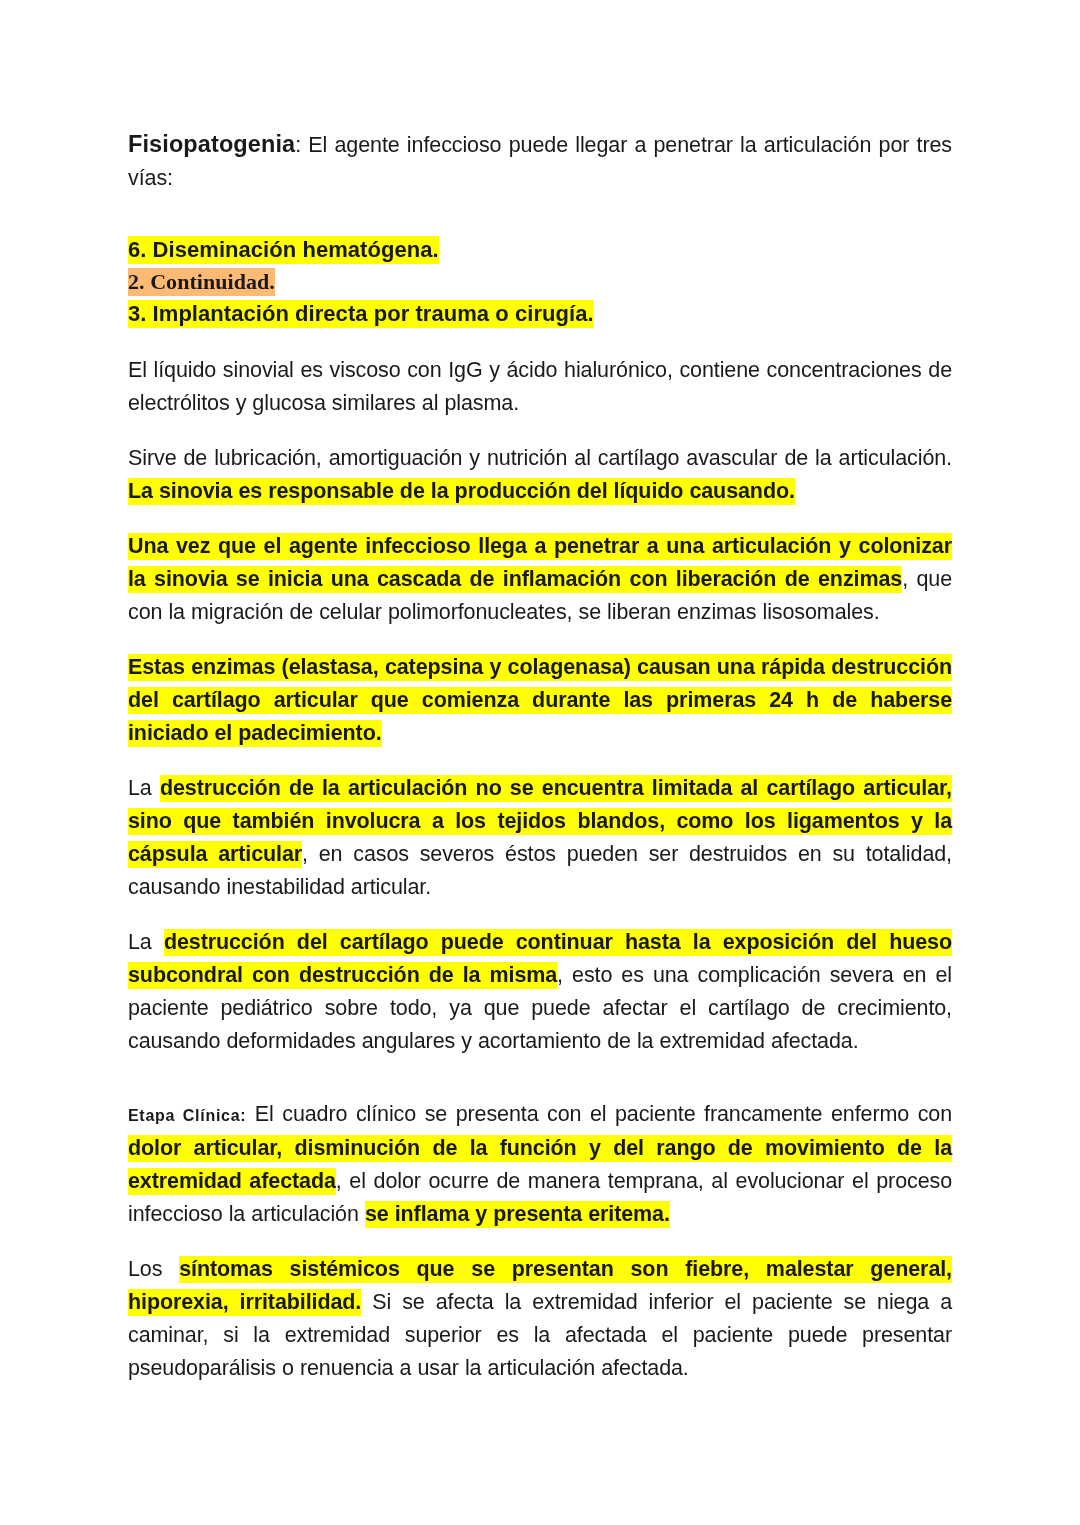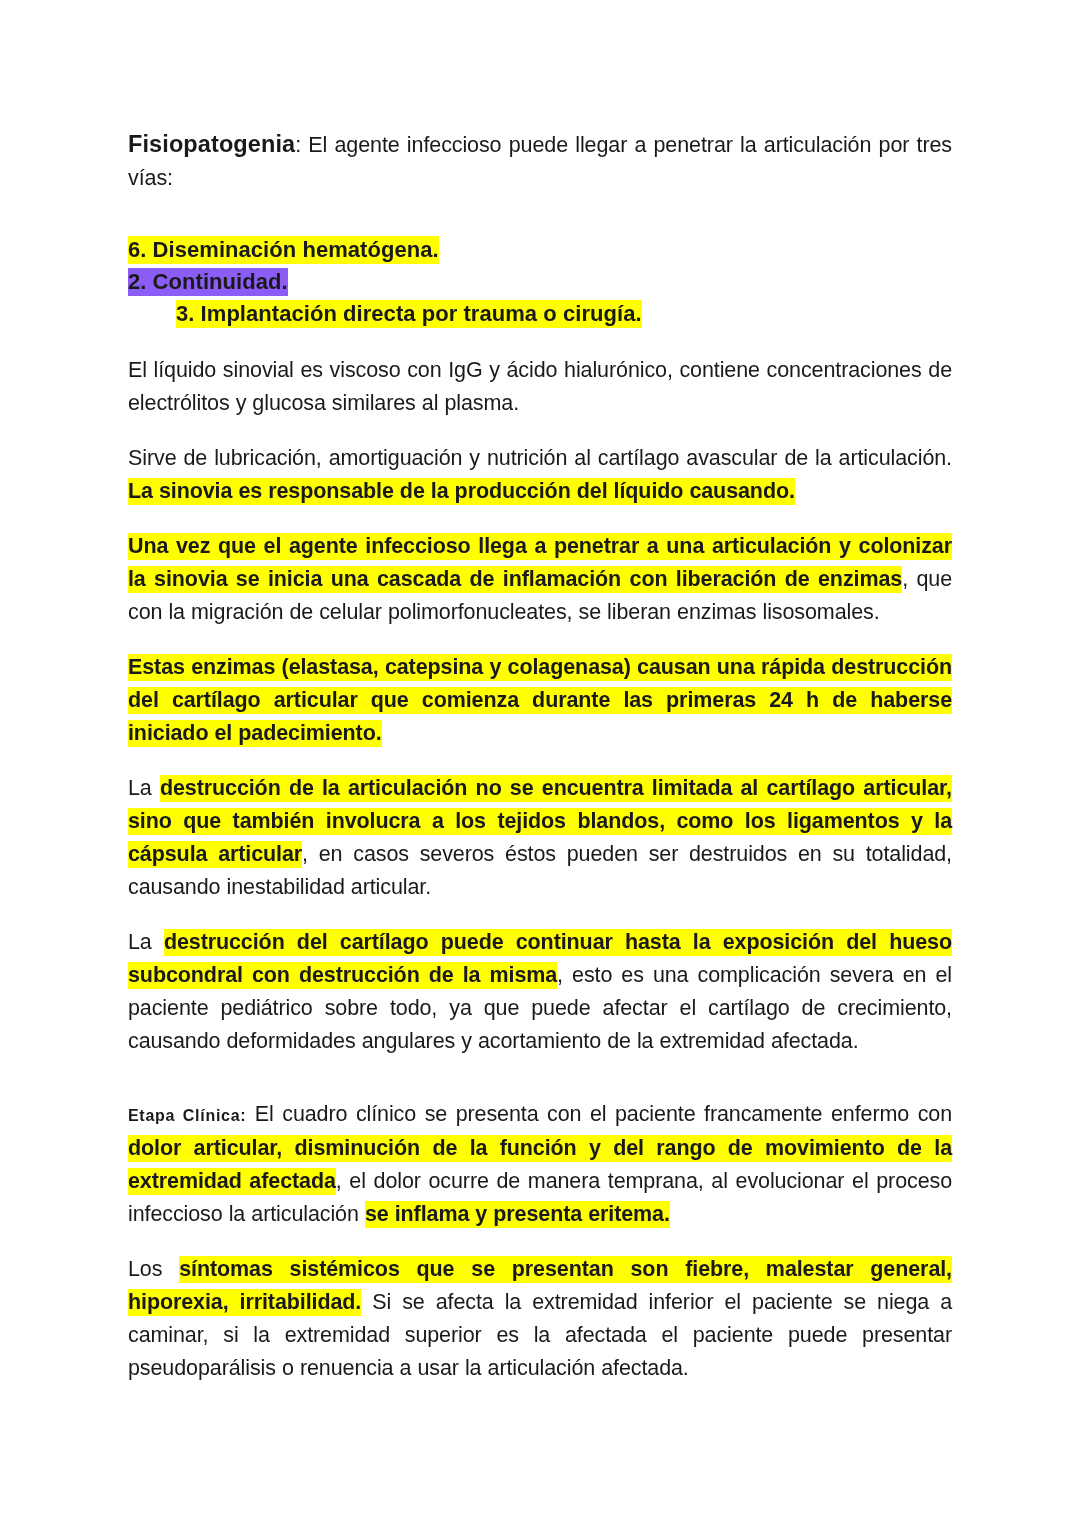--- a/index.html
+++ b/index.html
@@ -92,22 +92,22 @@
 
 <div class="page" style="background: rgb(255, 255, 255);">
   <div class="doc-body">
 
     <p class="para"><span class="lead">Fisiopatogenia</span><span>: </span><span>El agente infeccioso puede llegar a penetrar la articulación por tres vías:</span></p>
 
     <div class="sp-after-intro"></div>
 
     <ul class="list">
       <li><span class="hl" style="background-color: rgb(255, 255, 0);">6. Diseminación hematógena.</span></li>
-      <li><span class="hl" style="background-color: #8b5cf6;">2. Continuidad.</span></li>
-      <li><span class="hl" style="background-color: rgb(255, 255, 0); margin-left: 48px;">3. Implantación directa por trauma o cirugía.</span></li>
+      <li><span class="hl" style="background-color: #fdba74; font-family: Liberation Serif, serif;">2. Continuidad.</span></li>
+      <li><span class="hl" style="background-color: rgb(255, 255, 0);">3. Implantación directa por trauma o cirugía.</span></li>
     </ul>
 
     <div class="sp-after-list"></div>
 
     <p class="para gap-md"><span>El líquido sinovial es viscoso con IgG y ácido hialurónico, contiene concentraciones de electrólitos y glucosa similares al plasma.</span></p>
 
     <p class="para gap-md"><span>Sirve de lubricación, amortiguación y nutrición al cartílago avascular de la articulación. </span><span class="hl" style="background-color: rgb(255, 255, 0);">La sinovia es responsable de la producción del líquido causando.</span></p>
 
     <p class="para gap-md"><span class="hl" style="background-color: rgb(255, 255, 0);">Una vez que el agente infeccioso llega a penetrar a una articulación y colonizar la sinovia se inicia una cascada de inflamación con liberación de enzimas</span><span>, que con la migración de celular polimorfonucleates, se liberan enzimas lisosomales.</span></p>
 

